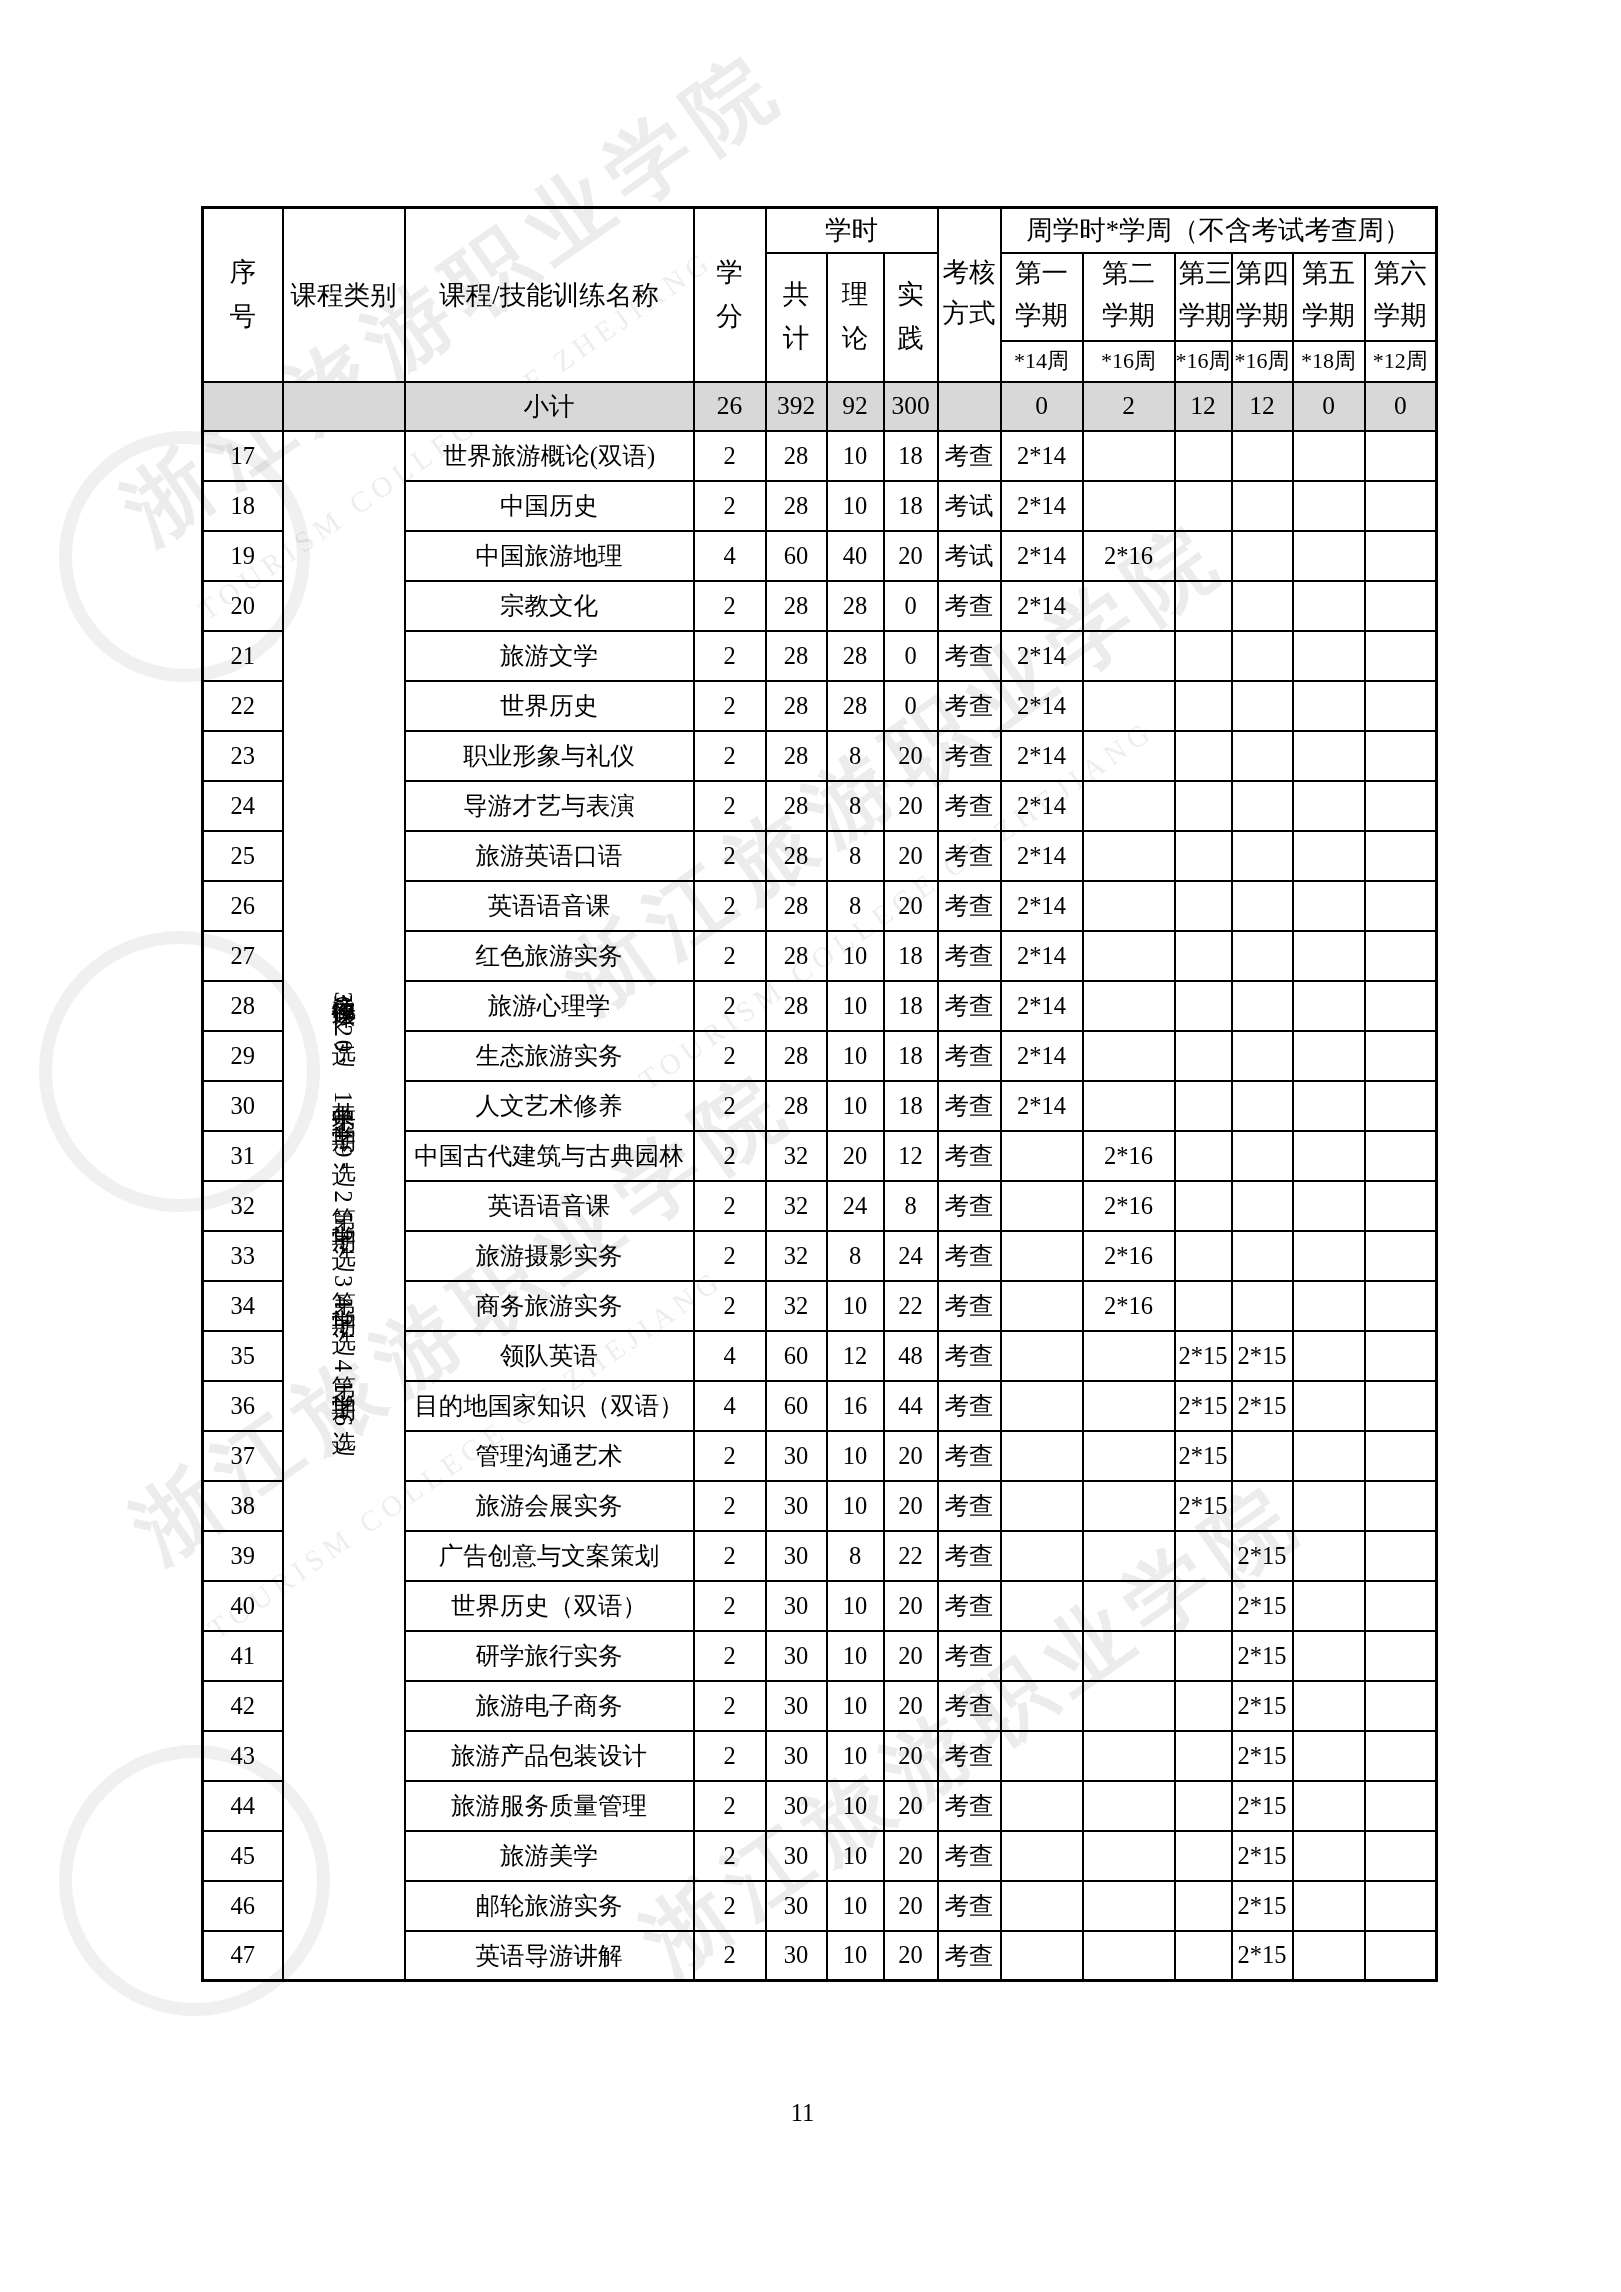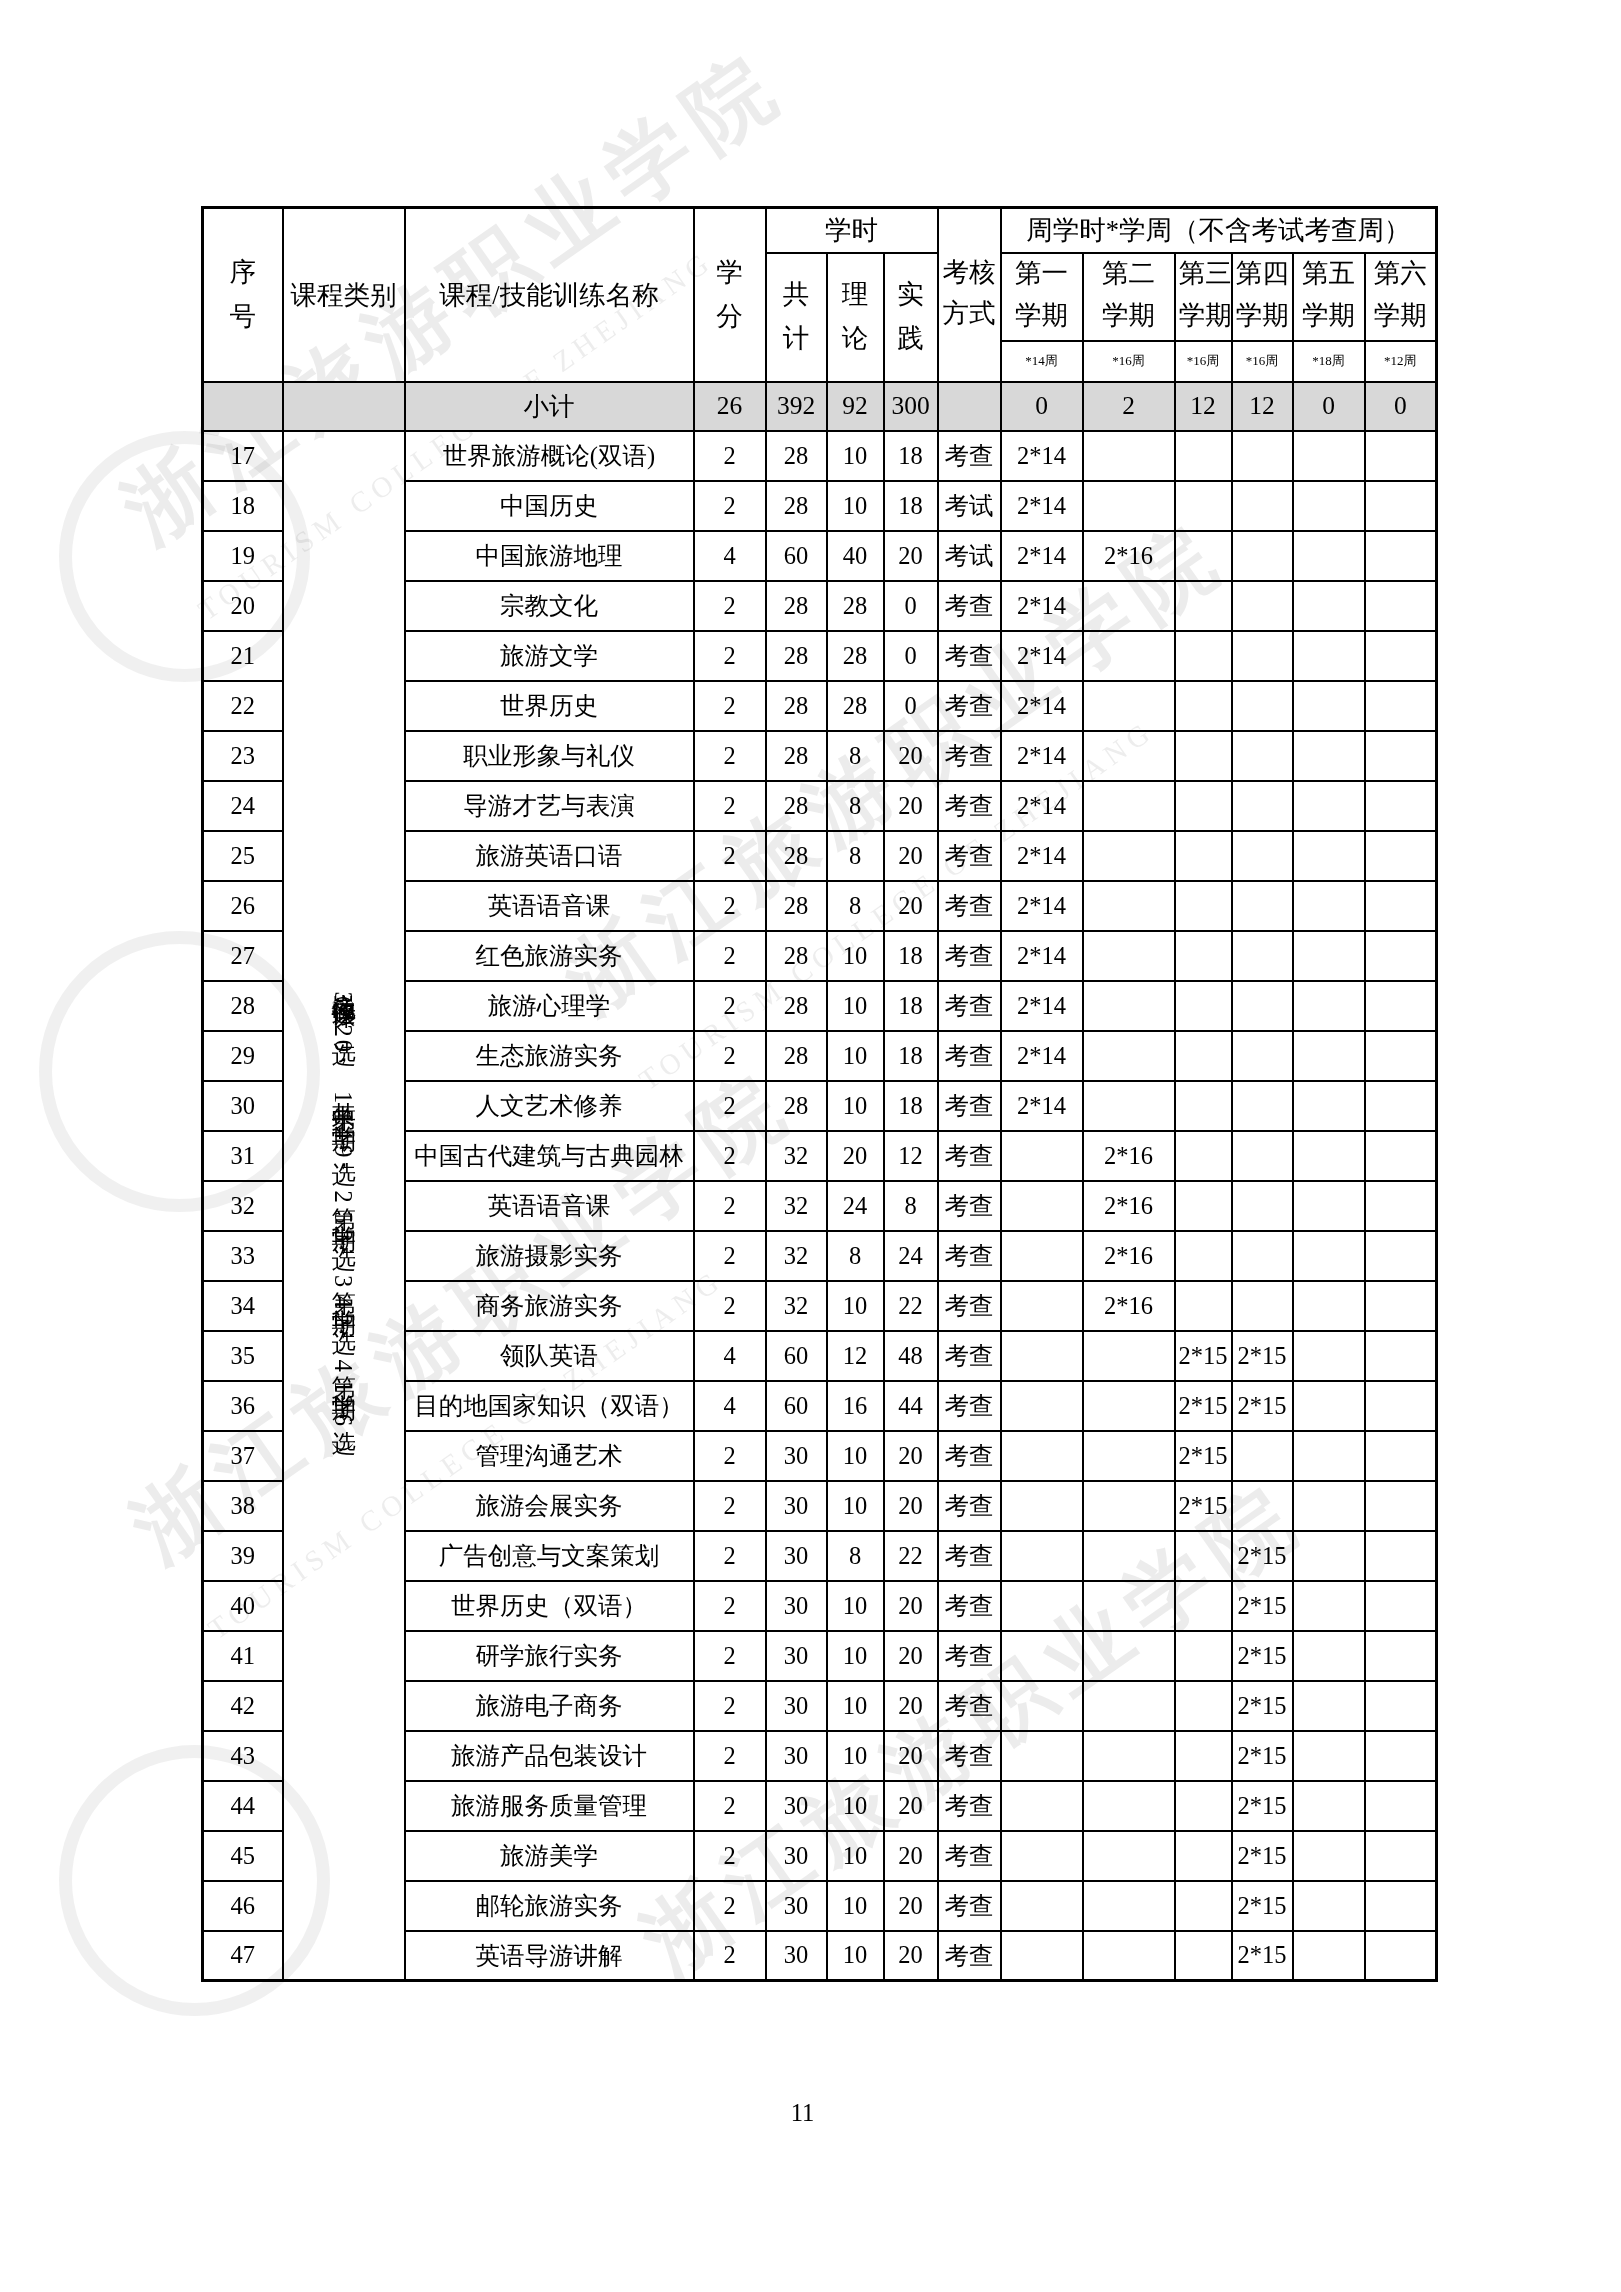--- a/index.html
+++ b/index.html
@@ -19,21 +19,21 @@
   table.curr{
     position:absolute;left:201px;top:206px;width:1232px;
     border-collapse:collapse;table-layout:fixed;
     border:3.9px solid #000;
   }
   .curr th,.curr td{
     border:2.9px solid #000;padding:0;text-align:center;vertical-align:middle;
     font-weight:normal;overflow:hidden;
   }
   .hdr{font-size:26.5px;font-weight:bold;}
-  .weeks{font-size:13px;font-weight:normal;}
+  .weeks{font-size:22px;font-weight:normal;}
   .stack1{width:1.15em;margin:0 auto;word-break:break-all;line-height:1.65;}
   .stack2{width:2.25em;margin:0 auto;word-break:break-all;line-height:1.55;font-family:Liberation Mono, monospace;}
   .r-h1{height:45px;}
   .r-h2{height:88px;}
   .r-h3{height:41px;}
   .r-sub{height:49px;}
   .r-data{height:50px;}
   .sub{background:#d8d8d8;font-size:25.5px;font-weight:bold;}
   .num{font-size:24.5px;}
   .course-cell{text-align:left;padding-left:8.8px;font-size:24.5px;white-space:nowrap;border-radius:20px;}

